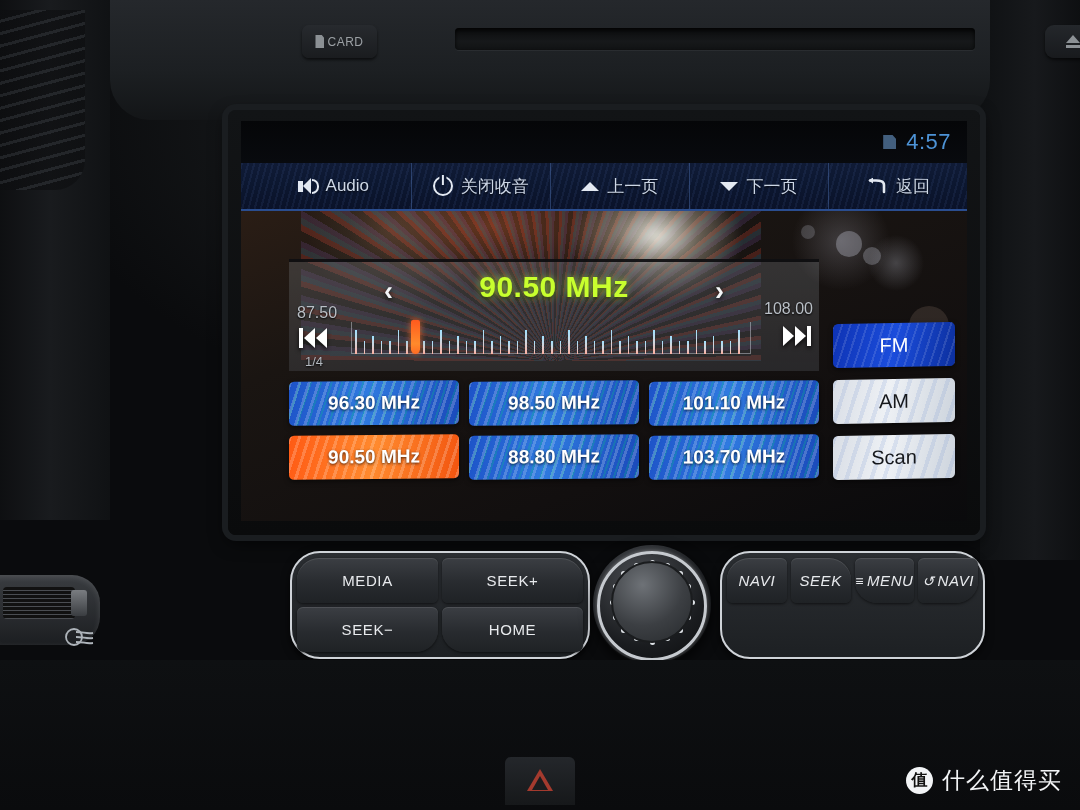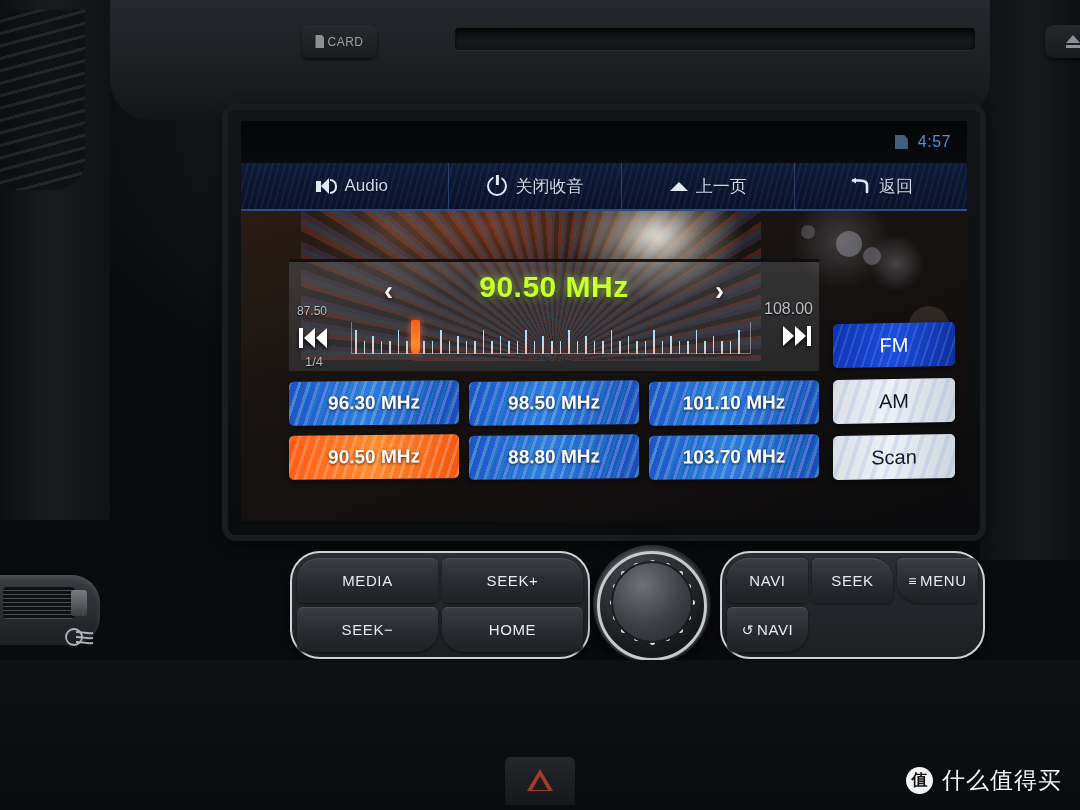--- a/index.html
+++ b/index.html
@@ -90,21 +90,21 @@
 
   
   .statusbar {
     position: absolute; left: 0; top: 0; width: 100%; height: 42px;
     background: linear-gradient(180deg, #050608 0%, #080a0e 100%);
     display: flex; align-items: center; justify-content: flex-end;
     padding-right: 16px; gap: 10px;
   }
   .sb-icon { width: 13px; height: 14px; background: #4d6f93;
     clip-path: polygon(0 0, 72% 0, 100% 28%, 100% 100%, 0 100%); opacity: .85; }
-  .sb-time { color: #4d93d6; font-size: 16px; letter-spacing: .5px; }
+  .sb-time { color: #4d93d6; font-size: 22px; letter-spacing: .5px; }
 
   
   .navbar {
     position: absolute; left: 0; top: 42px; width: 100%; height: 48px;
     background: linear-gradient(180deg, #101b36 0%, #0c1730 45%, #0a1229 100%);
     display: flex; align-items: stretch;
     border-bottom: 2px solid #2a4d8f;
   }
   .navbar::after {
     content:''; position:absolute; inset:0;
@@ -172,21 +172,21 @@
     position: absolute; left: 0; right: 0; top: 8px; text-align: center;
     font-size: 30px; font-weight: bold; color: #c8ff2e;
     text-shadow: 0 0 9px rgba(190,255,60,.7), 0 2px 3px rgba(0,0,0,.6);
     letter-spacing: .5px;
   }
   .arr-l, .arr-r { position: absolute; top: 14px; font-size: 27px; font-weight: bold;
     color: #f4f6f8; text-shadow: 0 2px 4px rgba(0,0,0,.7); }
   .arr-l { left: 95px; }
   .arr-r { right: 95px; }
 
-  .freq-min { position: absolute; left: 8px; top: 42px; font-size: 12px; color: #b9bfc6; text-shadow: 0 1px 2px #000; }
+  .freq-min { position: absolute; left: 8px; top: 42px; font-size: 16px; color: #b9bfc6; text-shadow: 0 1px 2px #000; }
   .freq-max { position: absolute; right: 6px; top: 38px; font-size: 16px; color: #b9bfc6; text-shadow: 0 1px 2px #000; }
 
   .prev-ico { position: absolute; left: 10px; top: 66px; }
   .next-ico { position: absolute; right: 8px; top: 64px; }
   .trk { display: flex; align-items: center; gap: 1px; filter: drop-shadow(0 2px 2px rgba(0,0,0,.8)); }
   .trk .bar { width: 4px; height: 20px; background: #fff; }
   .trk .tri-l { width:0;height:0; border-top:10px solid transparent; border-bottom:10px solid transparent; border-right:11px solid #fff; }
   .trk .tri-r { width:0;height:0; border-top:10px solid transparent; border-bottom:10px solid transparent; border-left:11px solid #fff; }
 
   .page-ind { position: absolute; left: 16px; top: 92px; font-size: 13px; color: #b2b8bf; text-shadow: 0 1px 2px #000; }
@@ -253,21 +253,21 @@
     position: absolute; top: 6px; height: 108px;
     border: 2.5px solid #cfd3d8; border-radius: 30px;
     background: linear-gradient(180deg, #2b2e32 0%, #1d2023 100%);
     box-shadow: 0 3px 8px rgba(0,0,0,.7);
     padding-left: 8px;
   }
   .ctrl-chrome-l { left: 40px; width: 300px; }
   .ctrl-chrome-r { left: 470px; width: 265px; }
   .btn-grid { position: absolute; inset: 5px; display: grid; gap: 4px; }
   .gl { grid-template-columns: 1fr 1fr; grid-template-rows: 1fr 1fr; }
-  .gr { grid-template-columns: 1fr 1fr 1fr; grid-template-rows: 1fr 1fr; }
+  .gr { grid-template-columns: 1fr 1fr 1fr 1fr; grid-template-rows: 1fr 1fr; font-style: italic; }
   .hwbtn {
     background: linear-gradient(180deg, #3b3e43 0%, #282b2f 55%, #1f2225 100%);
     border-radius: 6px;
     display: flex; align-items: center; justify-content: center;
     color: #e8eaed; font-size: 15px; letter-spacing: .6px;
     box-shadow: inset 0 1px 0 rgba(255,255,255,.10), 0 1px 3px rgba(0,0,0,.6);
   }
   .hwbtn.tl { border-radius: 22px 6px 6px 6px; }
   .hwbtn.bl { border-radius: 6px 6px 6px 22px; }
   .hwbtn.tr { border-radius: 6px 22px 6px 6px; }
@@ -384,20 +384,24 @@
           </span>
           <span class="txt">Audio</span>
         </div>
         <div class="nav-item">
           <span class="ico ico-power"></span>
           <span class="txt">关闭收音</span>
         </div>
         <div class="nav-item">
           <span class="ico chev-up"></span>
           <span class="txt">上一页</span>
+        </div>
+        <div class="nav-item">
+          <span class="ico chev-down"></span>
+          <span class="txt">下一页</span>
         </div>
         <div class="nav-item">
           <span class="ico ico-back">
             <svg width="22" height="16" viewBox="0 0 22 16">
               <path d="M18 14 L18 7 C18 3.5 14.5 2.5 10 2.5 L4 2.5" stroke="#e3e9f2" stroke-width="2.6" fill="none" stroke-linecap="round"></path>
               <path d="M7 -0.5 L2.5 2.5 L7 5.5 Z" fill="#e3e9f2"></path>
             </svg>
           </span>
           <span class="txt">返回</span>
         </div>

